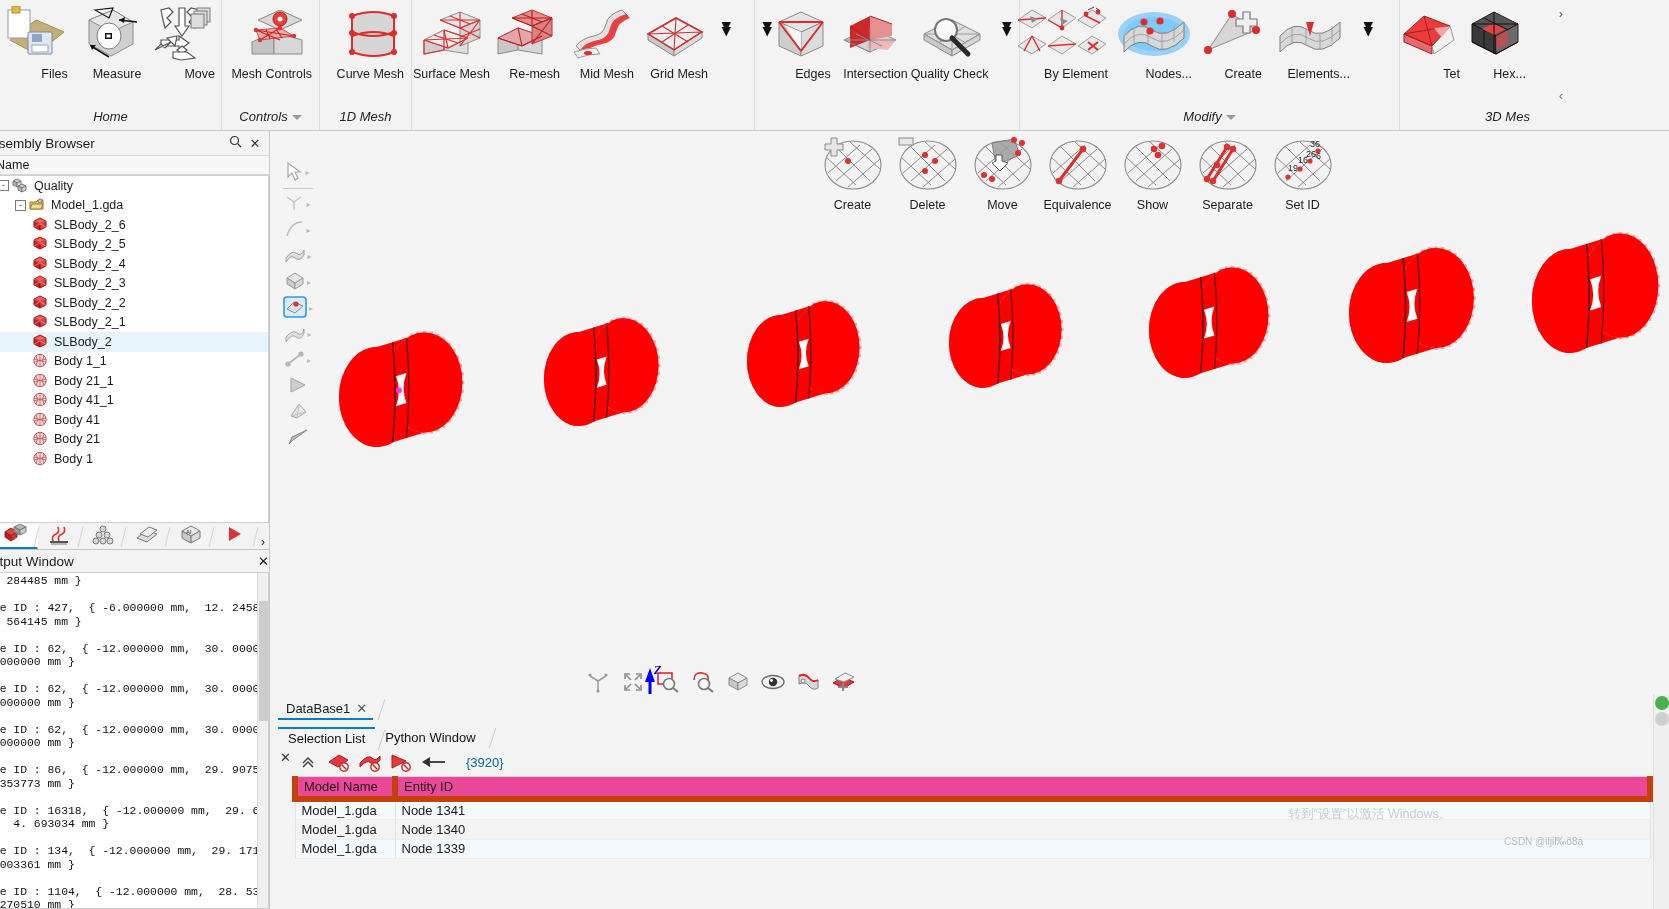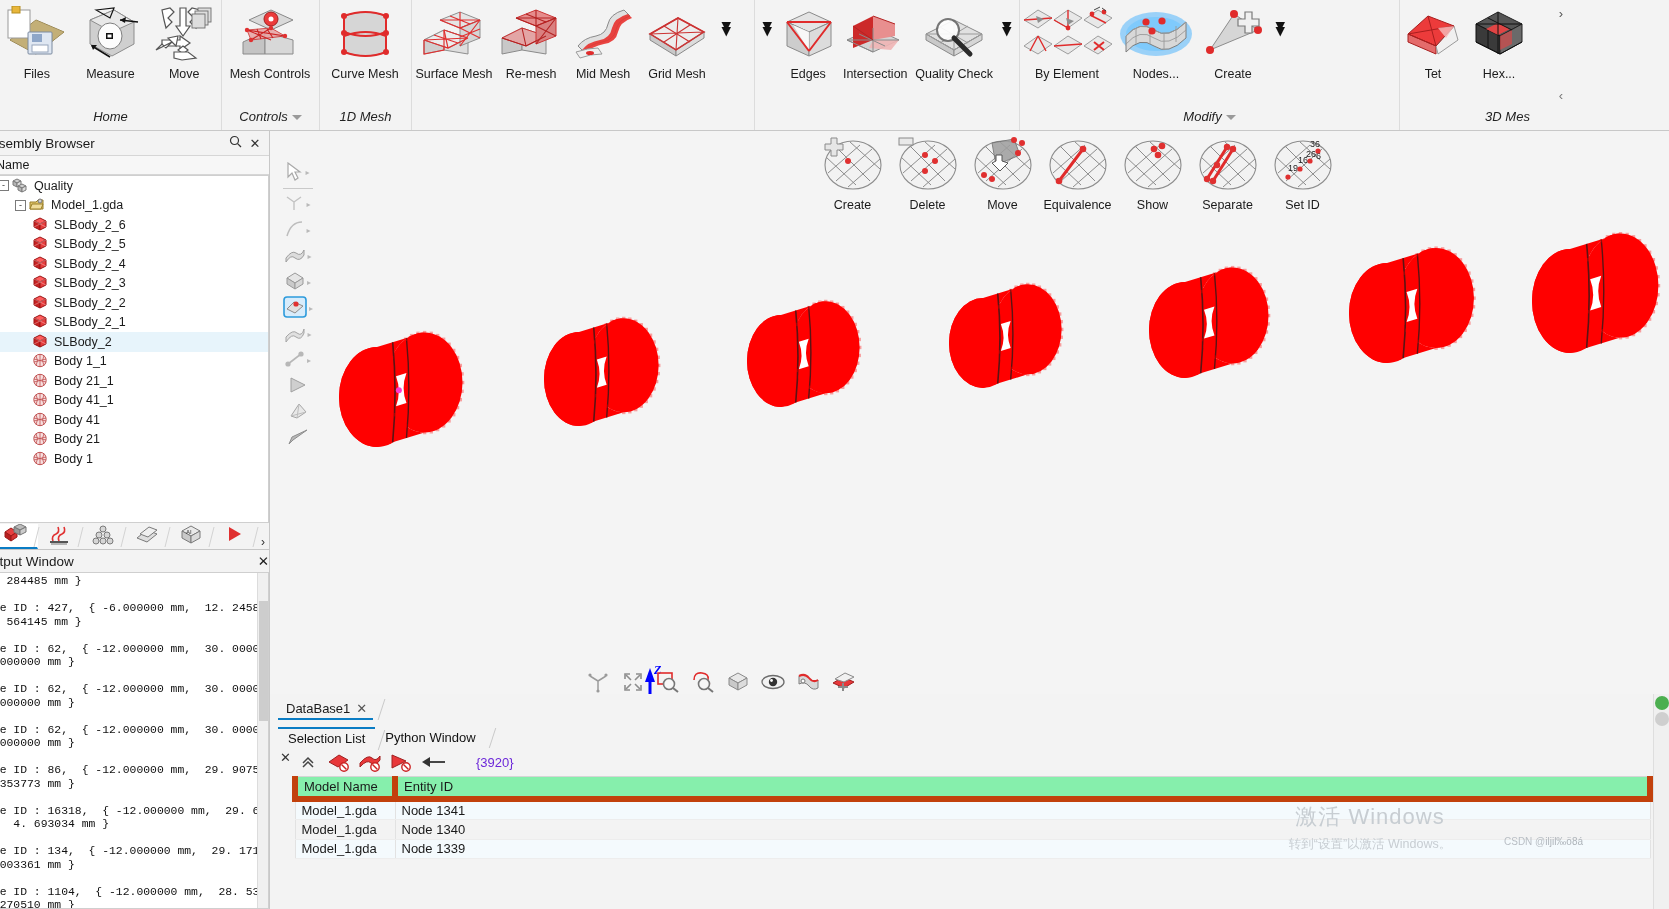--- a/index.html
+++ b/index.html
@@ -38,21 +38,21 @@
     height: 26px; line-height: 22px;
     text-align: center; font-size: 13px; color: #222;
     display: flex; align-items: center; justify-content: center; gap: 4px; font-style: italic;
   }
   .rgroup-label .caret {
     display:inline-block; width:0;height:0;
     border-left:5px solid transparent;border-right:5px solid transparent;
     border-top:5px solid #9a9a9a;
   }
   .ritem {
-    display: flex; flex-direction: column; align-items: center;
+    display: flex; flex-direction: column; align-items: flex-end;
     justify-content: flex-start;
     padding: 2px 6px 0 6px;
     cursor: default;
     min-width: 56px;
   }
   .ritem .ico { height: 62px; display:flex; align-items:center; justify-content:center; }
   .ritem .cap { font-size: 12.5px; color: #1b1b1b; white-space: nowrap; margin-top: 1px; }
   .chev {
     align-self: flex-start; margin-top: 18px; padding: 0 8px;
     color: #111; font-size: 17px; line-height: 11px; font-weight: bold;
@@ -181,26 +181,26 @@
 
   .swtabs{position:absolute;left:8px;top:32px;height:22px;display:flex;align-items:flex-end;}
   .swtab{height:21px;padding:0 10px;display:flex;align-items:center;font-size:13px;
     position:relative;cursor:pointer;color:#111;}
   .swtab.active{border-top:2px solid #0a7cc4;background:#f3f3f3;}
   .swtab::after{content:"";position:absolute;right:-7px;top:1px;height:20px;width:10px;
     border-right:1px solid #c9c9c9;transform:skewX(-18deg);}
 
   .seltool{position:absolute;left:8px;top:56px;height:24px;display:flex;align-items:center;gap:7px;}
   .seltool .tb{width:24px;height:22px;display:flex;align-items:center;justify-content:center;cursor:pointer;}
-  .seltool .count{font-size:13px;color:#6d28d9;margin-left:21px;}
+  .seltool .count{font-size:13px;color:#0369a1;margin-left:11px;}
 
   .seltable{position:absolute;left:22px;top:82px;right:16px;bottom:0;overflow:hidden;}
   table.sel{border-collapse:collapse;width:100%;font-size:13px;}
   table.sel th{
-    background:#86efac;border:6px solid #c2410c;border-top:1px solid #d5d5d5;
+    background:#ec4899;border:6px solid #c2410c;border-top:1px solid #d5d5d5;
     text-align:left;font-weight:normal;padding:2px 6px;height:20px;
   }
   table.sel td{border-left:1px solid #e2e2e2;border-right:1px solid #e2e2e2;
     border-bottom:1px solid #ededed;padding:1px 6px;height:19.5px;}
   table.sel tr.alt td{background:#f4fafd;}
 
   
   .rightrail{
     position:absolute;right:0;top:694px;width:16px;height:215px;background:#f0f0f0;
     border-left:1px solid #dedede;
@@ -554,20 +554,33 @@
                   <circle cx="8" cy="44" r="4"></circle>
                   <circle cx="32" cy="8" r="4"></circle>
                   <circle cx="56" cy="24" r="4"></circle>
                 </g>
               <g fill="#f0f0f0" stroke="#7a7a7a" stroke-width="1.2">
                 <polygon points="43,6 50,6 50,13 57,13 57,20 50,20 50,27 43,27 43,20 36,20 36,13 43,13"></polygon>
               </g>
             </svg>
           </div>
           <div class="cap">Create</div>
+        </div>
+        <div class="ritem" style="width:88px">
+          <div class="ico">
+            <svg width="76" height="58" viewBox="0 0 76 58">
+              <path d="M6 30 q14 -16 28 -6 q14 10 32 -8 v16 q-18 18 -32 8 q-14 -10 -28 6 z" fill="#d8d8d8" stroke="#7e7e7e"></path>
+              <g stroke="#9a9a9a" stroke-width=".9" fill="none">
+                <path d="M6 38 q14 -16 28 -6 q14 10 32 -8"></path>
+                <path d="M18 22 v16 M32 22 v16 M46 28 v16 M58 20 v16"></path>
+              </g>
+              <polygon points="32,16 40,16 36,30" fill="#e02b2b"></polygon>
+            </svg>
+          </div>
+          <div class="cap">Elements...</div>
         </div>
         <div class="chev">
           <span>▾</span>
             <span style="margin-top:-6px">▾</span>
         </div>
       </div>
       <div class="rgroup-label">
         <span>Modify</span>
         <i class="caret"></i>
       </div>
@@ -1583,20 +1596,19 @@
       </table>
     </div>
   </div>
 
   <div class="rightrail">
     <div class="rail-btn g"></div>
     <div class="rail-btn"></div>
   </div>
 
   <div class="wm">
-    <div class="l1">激活 Windows</div>
     <div class="l2">转到“设置”以激活 Windows。</div>
   </div>
   <div class="csdn">
     <span>CSDN @</span><span class="b">iljil‰ö8á</span>
   </div>
 
 </div>
 
 </body></html>

